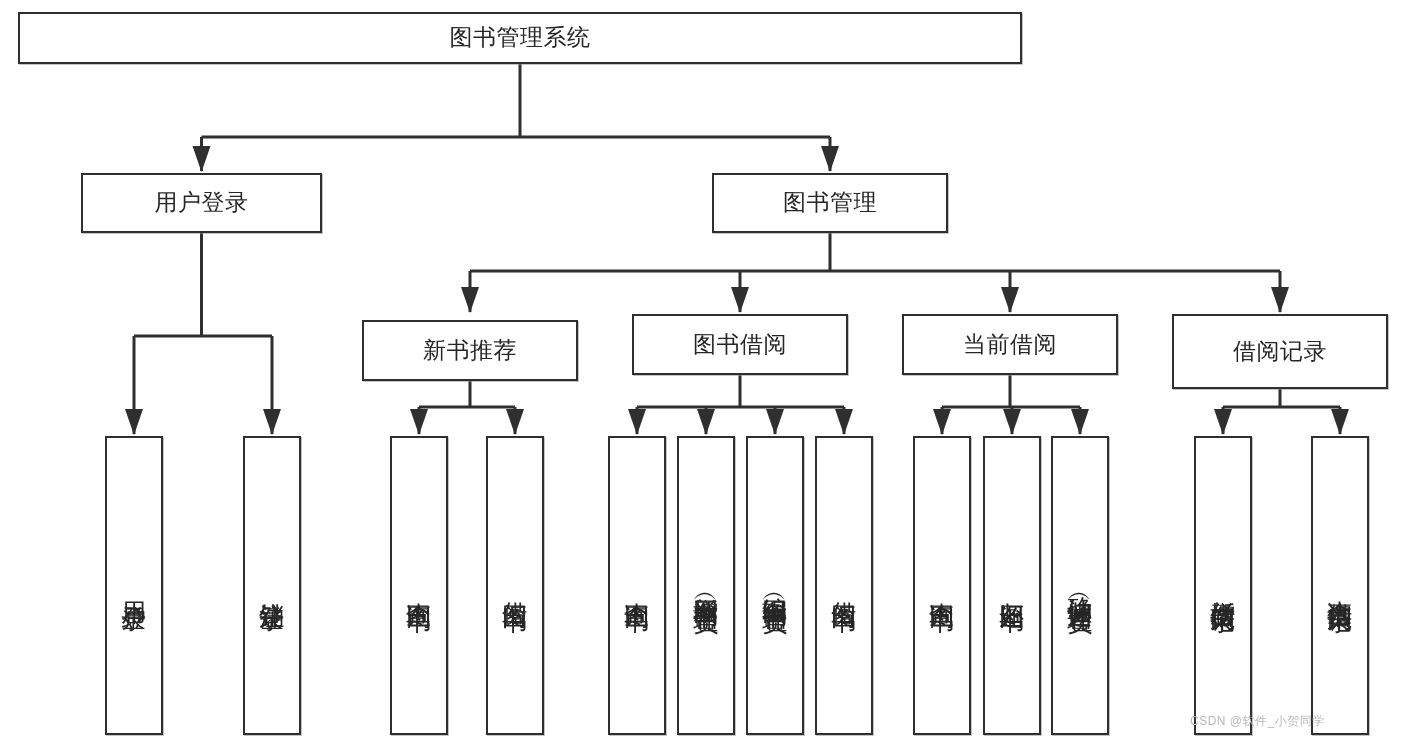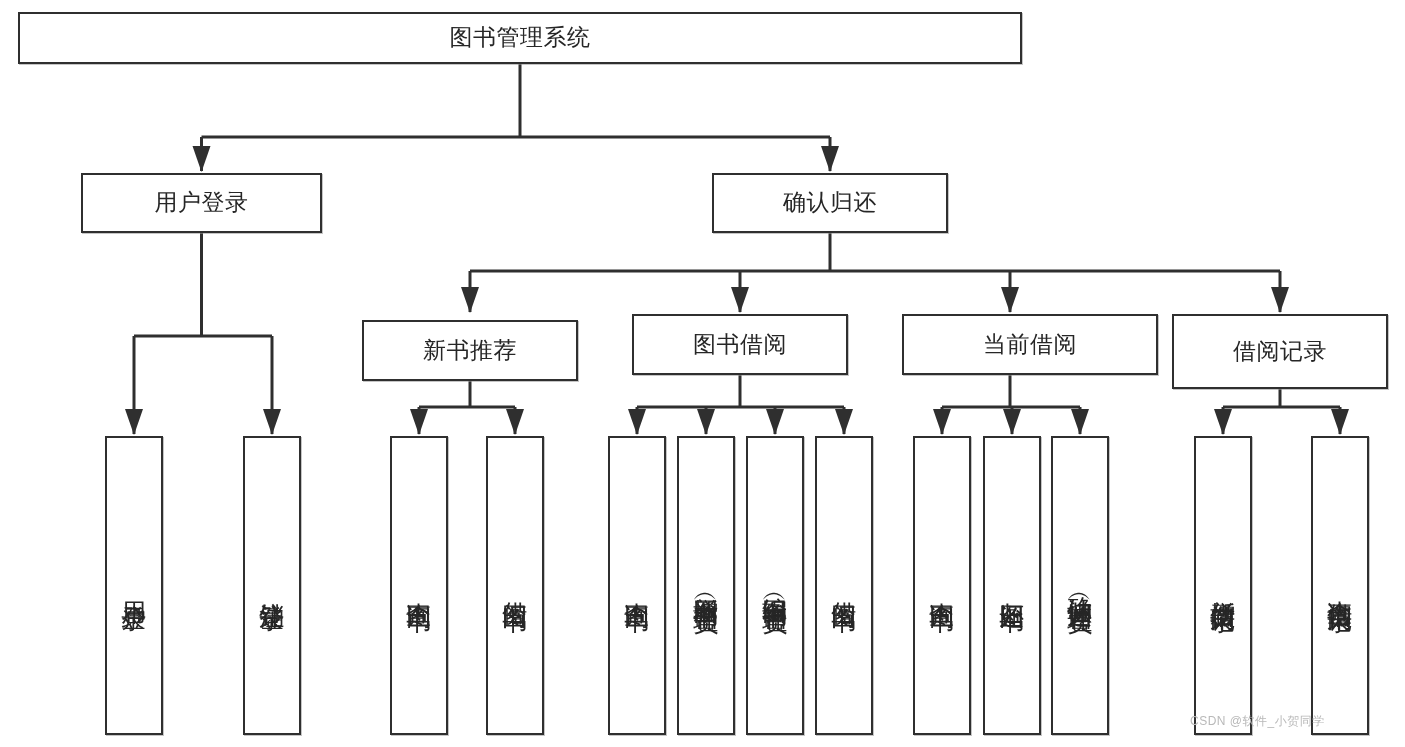--- a/index.html
+++ b/index.html
@@ -124,29 +124,29 @@
       <path d="M1331,409 L1349,409 L1340,435 Z" fill="#2f2f2f"></path>
     </svg>
   <div id="nodes-layer">
       <div class="node horizontal" id="node-root" style="left: 18px; top: 12px; width: 1004px; height: 52px;">
         <span class="node-label">图书管理系统</span>
       </div>
       <div class="node horizontal" id="node-login" style="left: 81px; top: 173px; width: 241px; height: 60px;">
         <span class="node-label">用户登录</span>
       </div>
       <div class="node horizontal" id="node-bookmgmt" style="left: 712px; top: 173px; width: 236px; height: 60px;">
-        <span class="node-label">确认归还</span>
+        <span class="node-label">图书管理</span>
       </div>
       <div class="node horizontal" id="node-newbook" style="left: 362px; top: 320px; width: 216px; height: 61px;">
         <span class="node-label">新书推荐</span>
       </div>
       <div class="node horizontal" id="node-borrow" style="left: 632px; top: 314px; width: 216px; height: 61px;">
         <span class="node-label">图书借阅</span>
       </div>
-      <div class="node horizontal" id="node-current" style="left: 902px; top: 314px; width: 256px; height: 61px;">
+      <div class="node horizontal" id="node-current" style="left: 902px; top: 314px; width: 216px; height: 61px;">
         <span class="node-label">当前借阅</span>
       </div>
       <div class="node horizontal" id="node-records" style="left: 1172px; top: 314px; width: 216px; height: 75px;">
         <span class="node-label">借阅记录</span>
       </div>
       <div class="node vertical" id="node-leaf-login-1" style="left: 105px; top: 436px; width: 58px; height: 299px;">
         <span class="node-label">用户登录</span>
       </div>
       <div class="node vertical" id="node-leaf-login-2" style="left: 243px; top: 436px; width: 58px; height: 299px;">
         <span class="node-label">注销登录</span>

